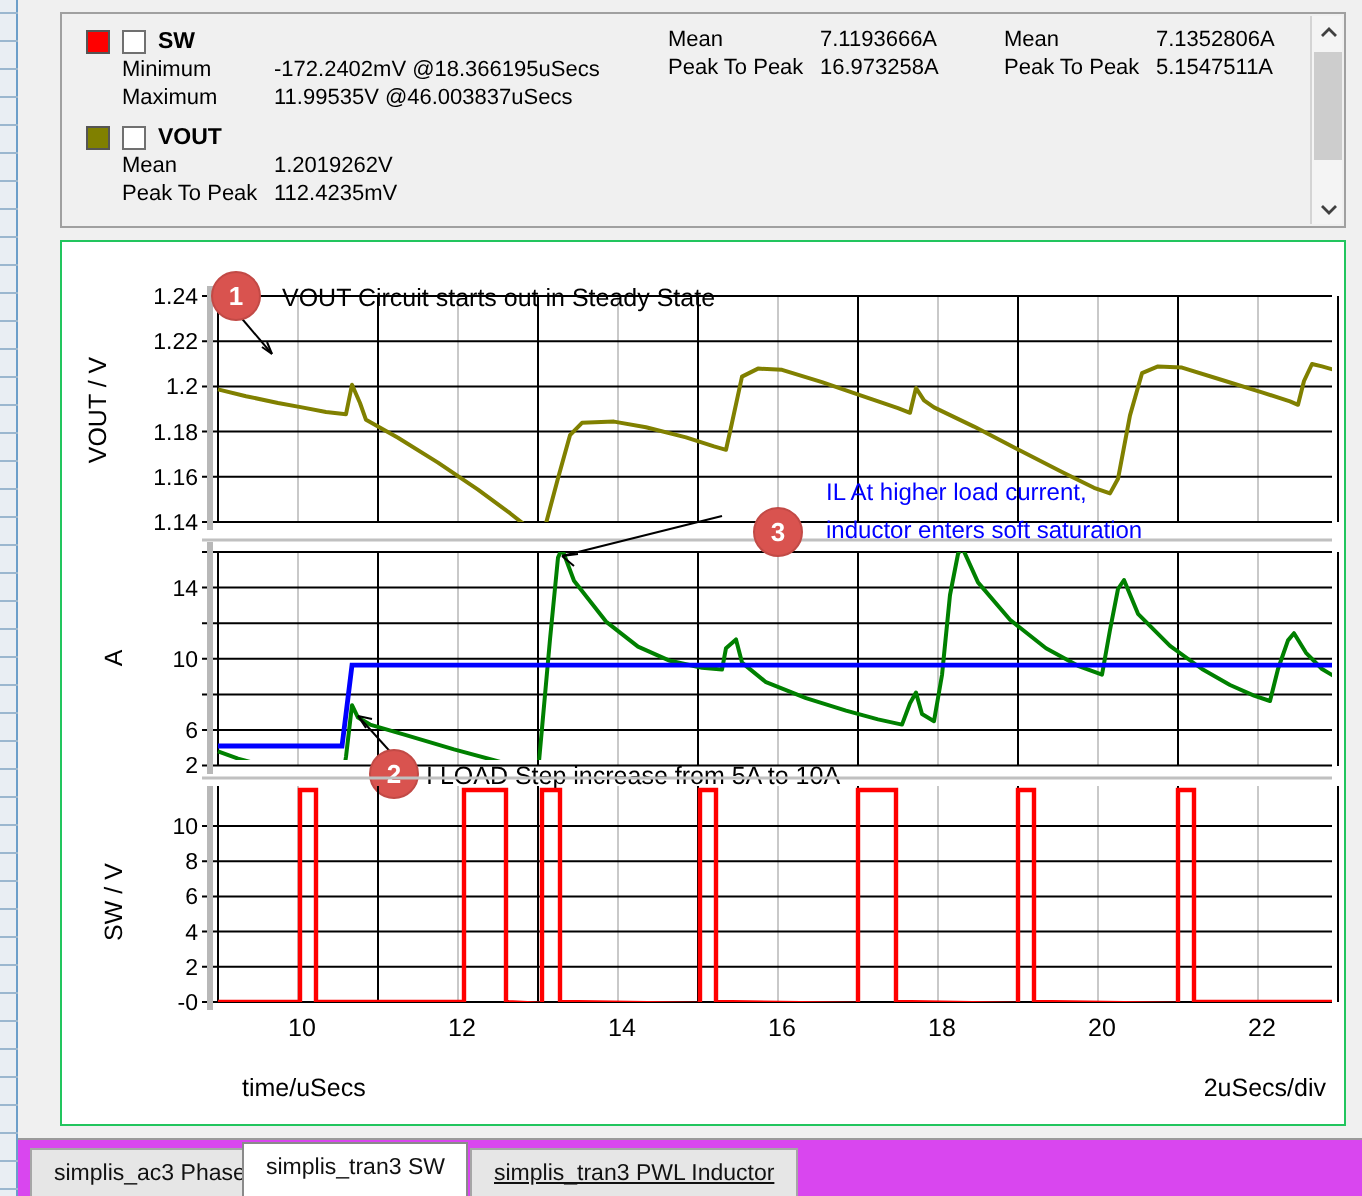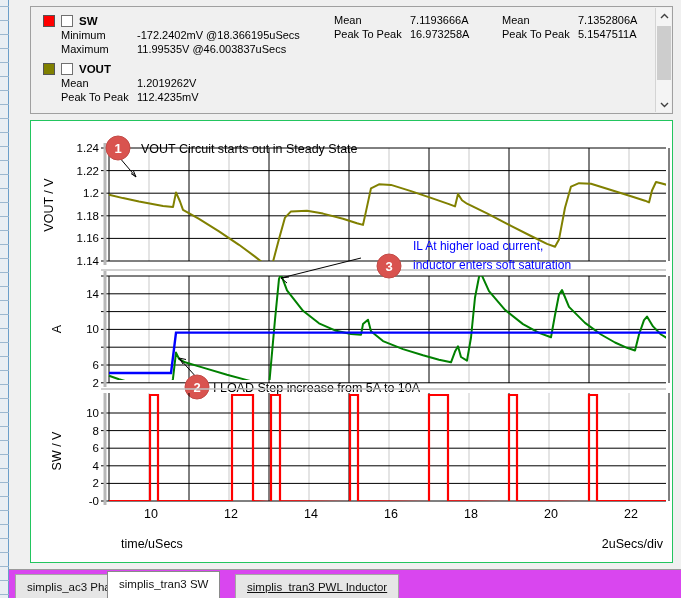--- a/index.html
+++ b/index.html
@@ -381,17 +381,17 @@
         <text x="600" y="397">22</text>
       </g>
 
       <text x="90" y="427" font-family="Liberation Sans, sans-serif" font-size="12.5" fill="#000">time/uSecs</text>
       <text x="632" y="427" font-family="Liberation Sans, sans-serif" font-size="12.5" fill="#000" text-anchor="end">2uSecs/div</text>
     </svg>
   </div>
 
   <div id="tabbar">
     <div class="tab" style="left:6px;">simplis_ac3 Phase</div>
-    <div class="tab active" style="left:98px;text-align:right;">simplis_tran3 SW</div>
+    <div class="tab active" style="left:112px;text-align:right;">simplis_tran3 SW</div>
     <div class="tab" style="left:226px;text-decoration:underline;">simplis_tran3 PWL Inductor</div>
   </div>
 
 </div>
 
 </body></html>

